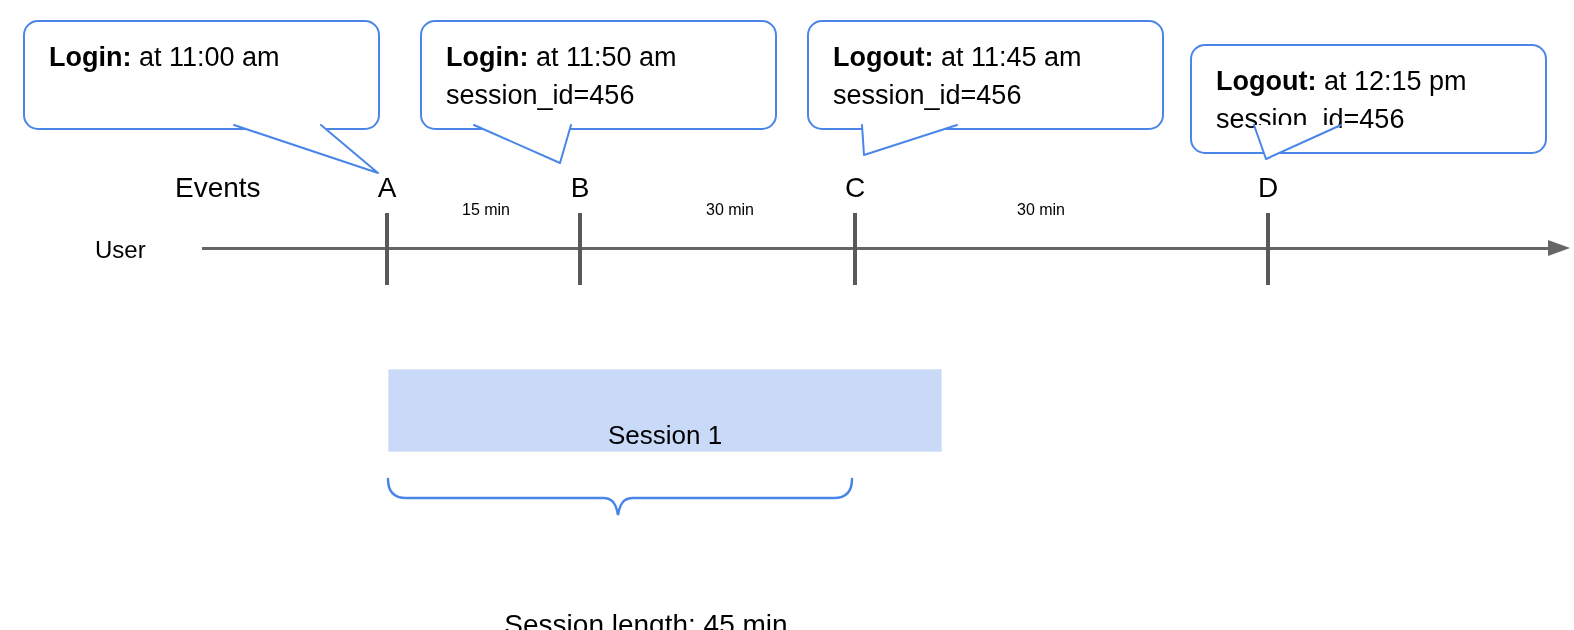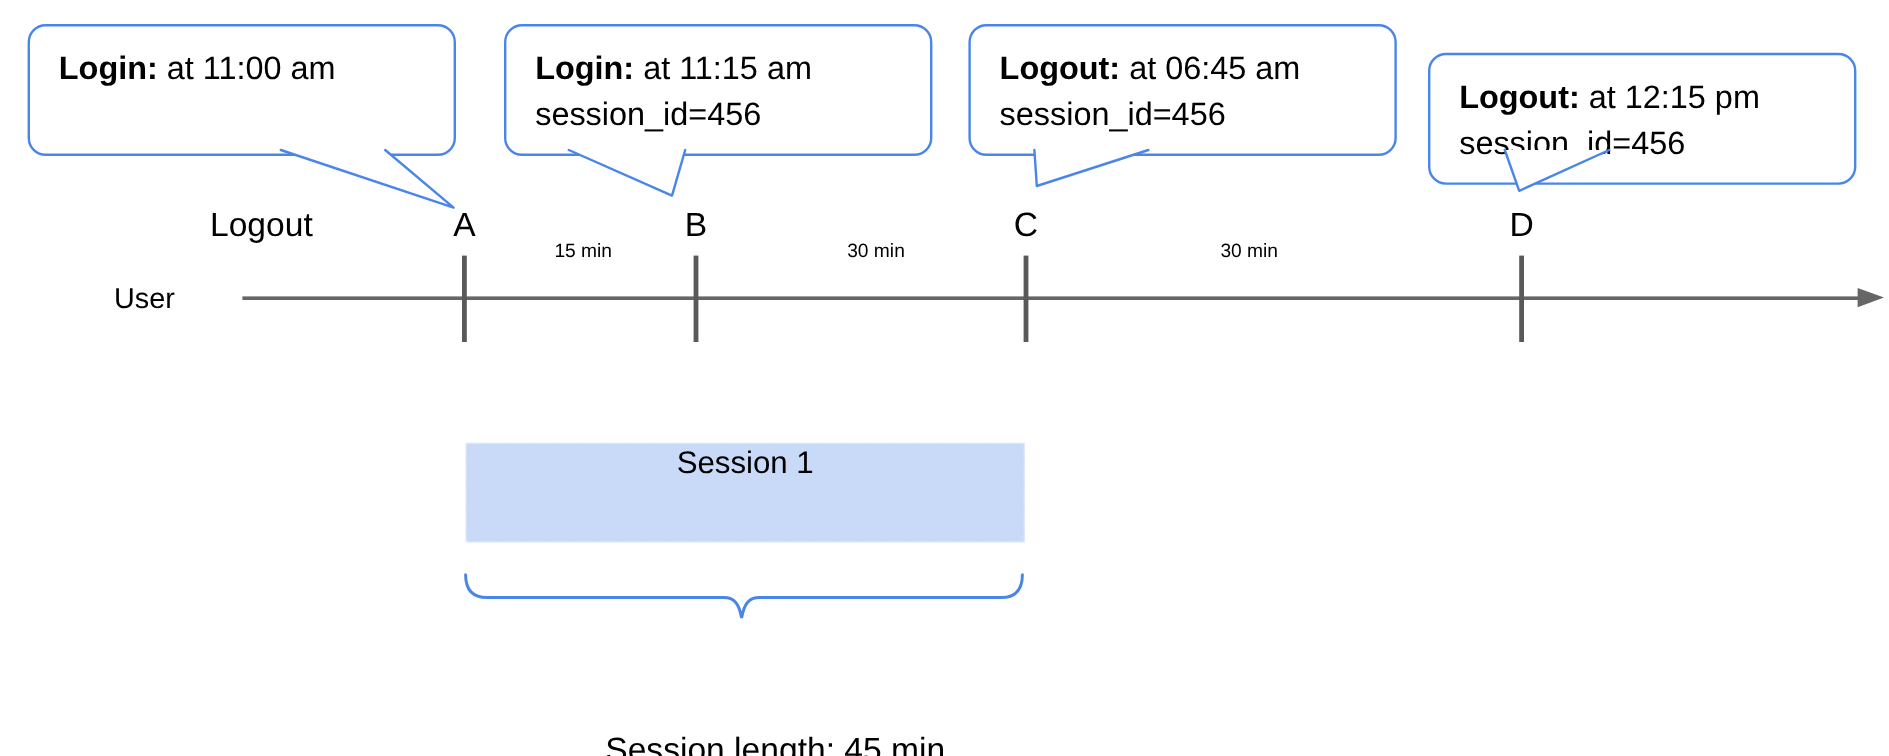--- a/index.html
+++ b/index.html
@@ -112,26 +112,26 @@
     white-space: nowrap;
   }
   .i-1 { left: 486px; }
   .i-2 { left: 730px; }
   .i-3 { left: 1041px; }
 
   
   .session-box {
     position: absolute;
     left: 388px; top: 369px;
-    width: 466px; height: 83px;
+    width: 554px; height: 83px;
     box-sizing: border-box;
     background: var(--session-fill, #c9daf8);
     border: 1px dotted #eef3fc;
     display: flex;
-    align-items: flex-start;
+    align-items: flex-end;
     justify-content: center;
     font-size: 26px;
   }
   .length-label {
     position: absolute;
     left: 618px; top: 609px;
     transform: translateX(-50%);
     font-size: 28px;
     white-space: nowrap;
     margin-left: 28px;
@@ -140,35 +140,35 @@
 </head>
 <body>
 
 <div class="canvas">
 
   <div class="callout c1">
     <div><span class="ev">Login:</span> <span>at 11:00 am</span></div>
   </div>
 
   <div class="callout c2">
-    <div><span class="ev">Login:</span> <span>at 11:15 am</span></div>
+    <div><span class="ev">Login:</span> <span>at 11:50 am</span></div>
     <div>session_id=456</div>
   </div>
 
   <div class="callout c3">
-    <div><span class="ev">Logout:</span> <span>at 06:45 am</span></div>
+    <div><span class="ev">Logout:</span> <span>at 11:45 am</span></div>
     <div>session_id=456</div>
   </div>
 
   <div class="callout c4">
     <div><span class="ev">Logout:</span> <span>at 12:15 pm</span></div>
     <div>session_id=456</div>
   </div>
 
-  <div class="events-label">Logout</div>
+  <div class="events-label">Events</div>
   <div class="user-label">User</div>
 
   <div class="marker m-a">A</div>
   <div class="marker m-b">B</div>
   <div class="marker m-c">C</div>
   <div class="marker m-d">D</div>
 
   <div class="interval i-1">15 min</div>
   <div class="interval i-2">30 min</div>
   <div class="interval i-3">30 min</div>

